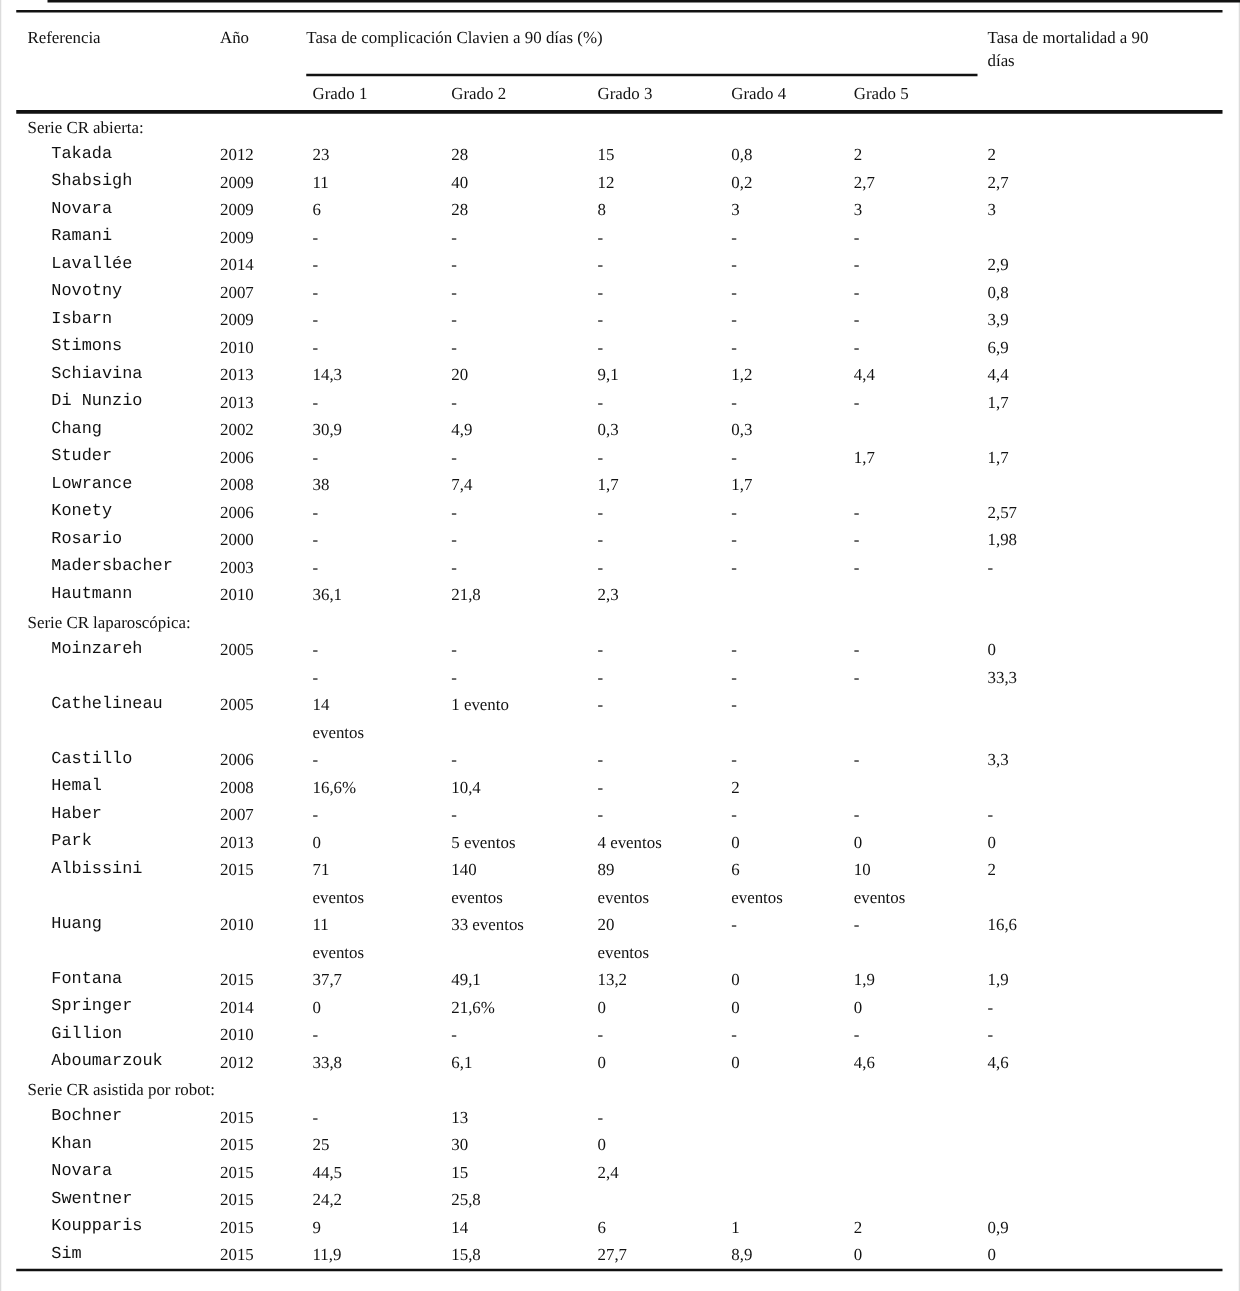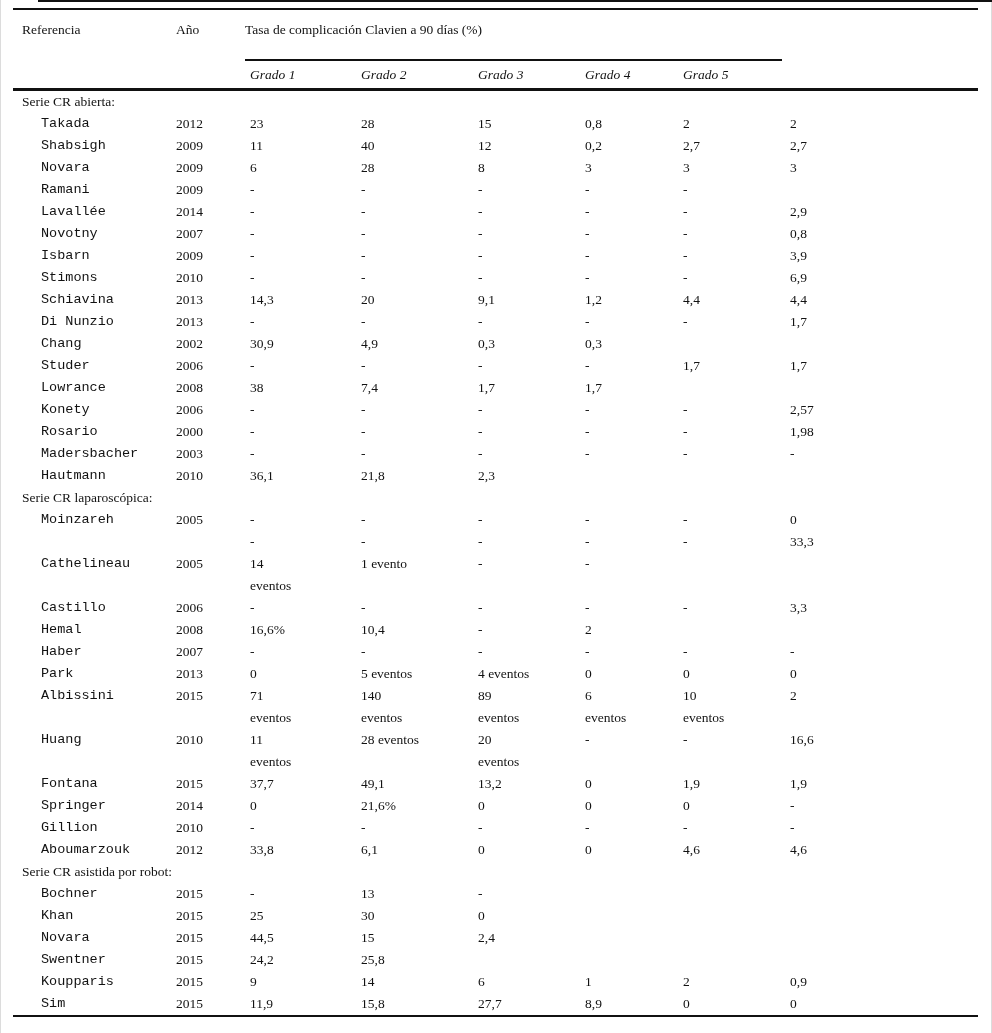--- a/index.html
+++ b/index.html
@@ -55,21 +55,20 @@
     text-align: left;
     border-bottom: 2px solid #111;
     margin-left: -5px;
     margin-right: 8px;
   }
   .c-mort { white-space: pre-line; }
   
   .hdr2 {
     height: 27px;
     line-height: 27px;
-    font-style: italic;
   }
   
   .brow {
     line-height: 22px;
     min-height: 22px;
   }
   .cell {
     white-space: pre-line;
   }
   .ref-indent { padding-left: 19px; font-family: Liberation Mono, monospace; }
@@ -83,20 +82,22 @@
 <div class="page">
   <div class="top-artifact"></div>
 
   <div class="tbl">
     <div class="rule rule-top"></div>
 
     <div class="grid hdr1">
       <div class="hcell">Referencia</div>
       <div class="hcell">Año</div>
       <div class="hcell c-clavien">Tasa de complicación Clavien a 90 días (%)</div>
+      <div class="hcell c-mort">Tasa de mortalidad a 90
+días</div>
     </div>
 
     <div class="grid hdr2">
       <div></div>
       <div></div>
       <div>Grado 1</div>
       <div>Grado 2</div>
       <div>Grado 3</div>
       <div>Grado 4</div>
       <div>Grado 5</div>
@@ -365,21 +366,21 @@
 eventos</div>
           <div class="cell">10
 eventos</div>
           <div class="cell">2</div>
         </div>
         <div class="grid brow">
           <div class="cell ref-indent">Huang</div>
           <div class="cell">2010</div>
           <div class="cell">11
 eventos</div>
-          <div class="cell">28 eventos</div>
+          <div class="cell">33 eventos</div>
           <div class="cell">20
 eventos</div>
           <div class="cell">-</div>
           <div class="cell">-</div>
           <div class="cell">16,6</div>
         </div>
         <div class="grid brow">
           <div class="cell ref-indent">Fontana</div>
           <div class="cell">2015</div>
           <div class="cell">37,7</div>

